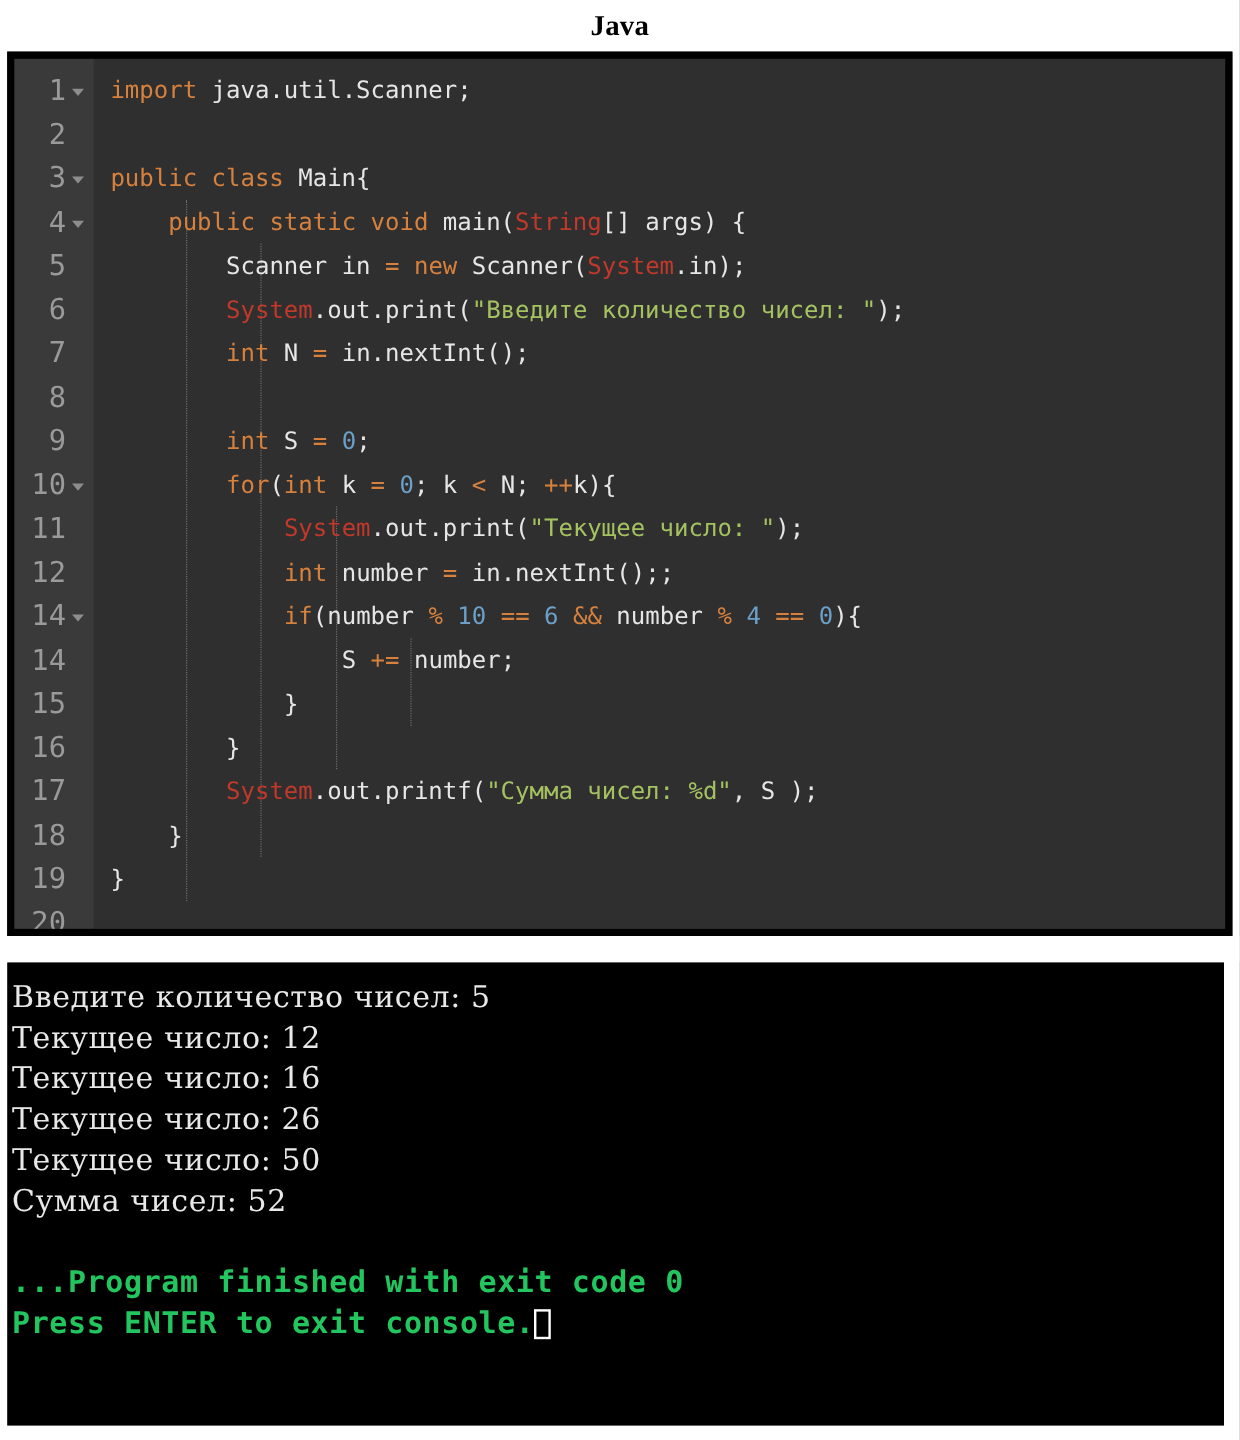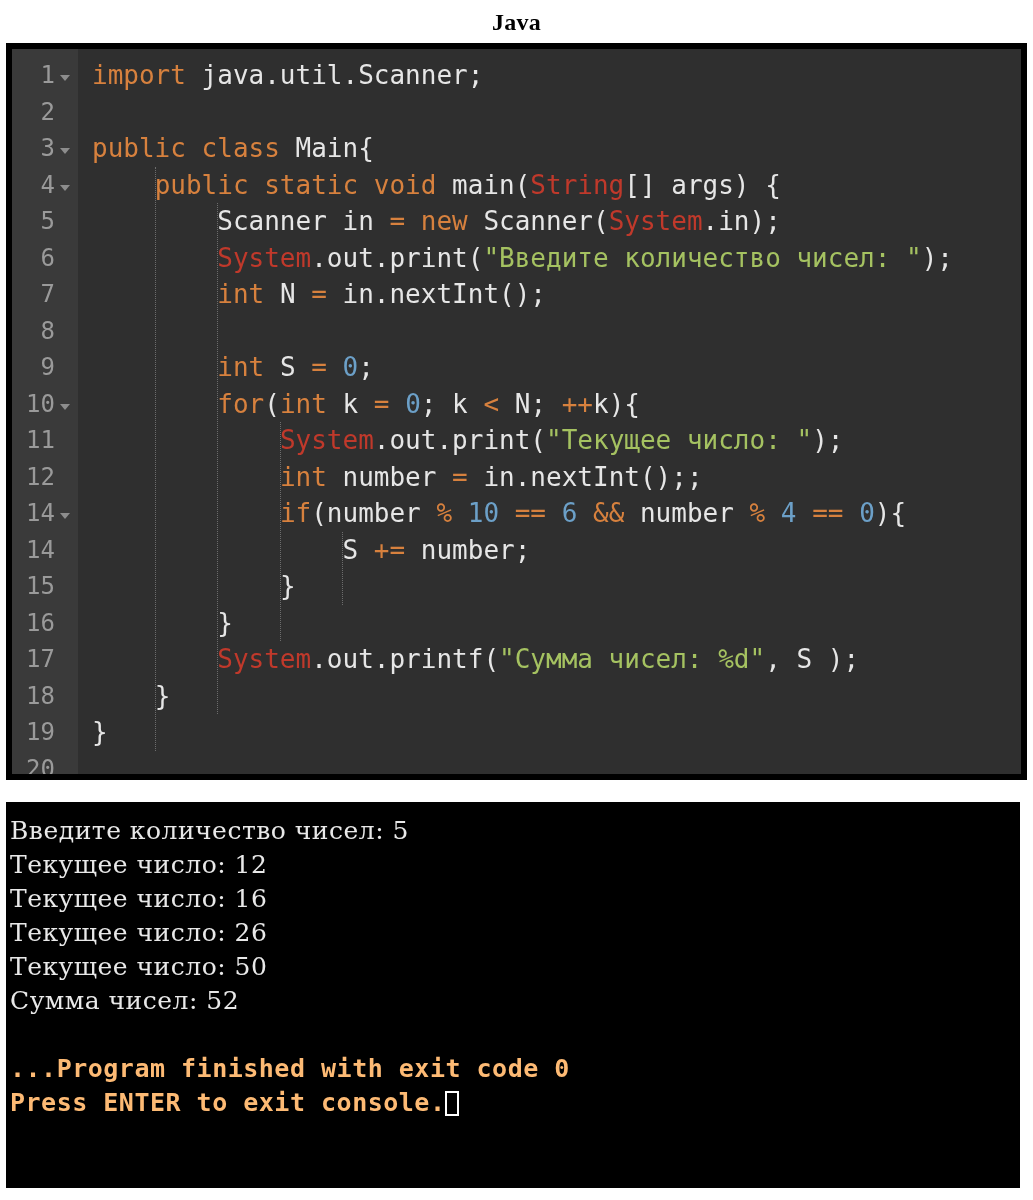--- a/index.html
+++ b/index.html
@@ -88,21 +88,21 @@
     position: relative;
     padding-top: 8px;
     background: #2f2f2f;
     overflow: hidden;
   }
   .code-row {
     height: 36.5px;
     line-height: 36.5px;
     white-space: pre;
     font-family: "DejaVu Sans Mono", monospace;
-    font-size: 26px;
+    font-size: 20px;
     color: #e6e6e6;
     position: relative;
     z-index: 2;
     padding-left: 14px;
     box-sizing: border-box;
   }
 
   
   .guides {
     position: absolute;
@@ -136,21 +136,21 @@
   }
   .con-line {
     font-family: "DejaVu Serif", serif;
     font-size: 25px;
     line-height: 34px;
     color: #e8e8e8;
     white-space: pre;
     letter-spacing: 0.5px;
   }
   .con-line.green {
-    color: #fdba74;
+    color: #22c55e;
     font-family: "DejaVu Sans Mono", monospace;
     font-weight: bold;
     font-size: 25px;
     letter-spacing: 0.5px;
   }
   .con-blank { height: 34px; }
   .cursor-block {
     display: inline-block;
     width: 14px;
     height: 25px;

